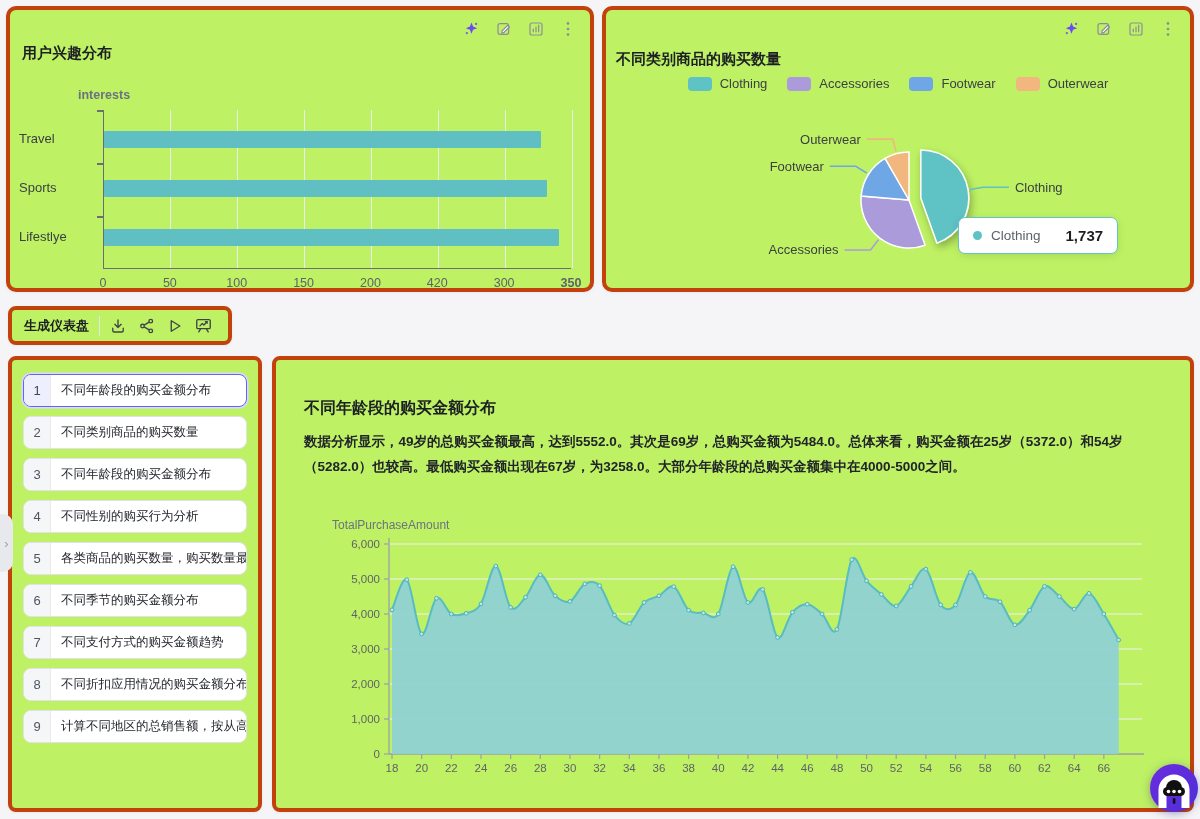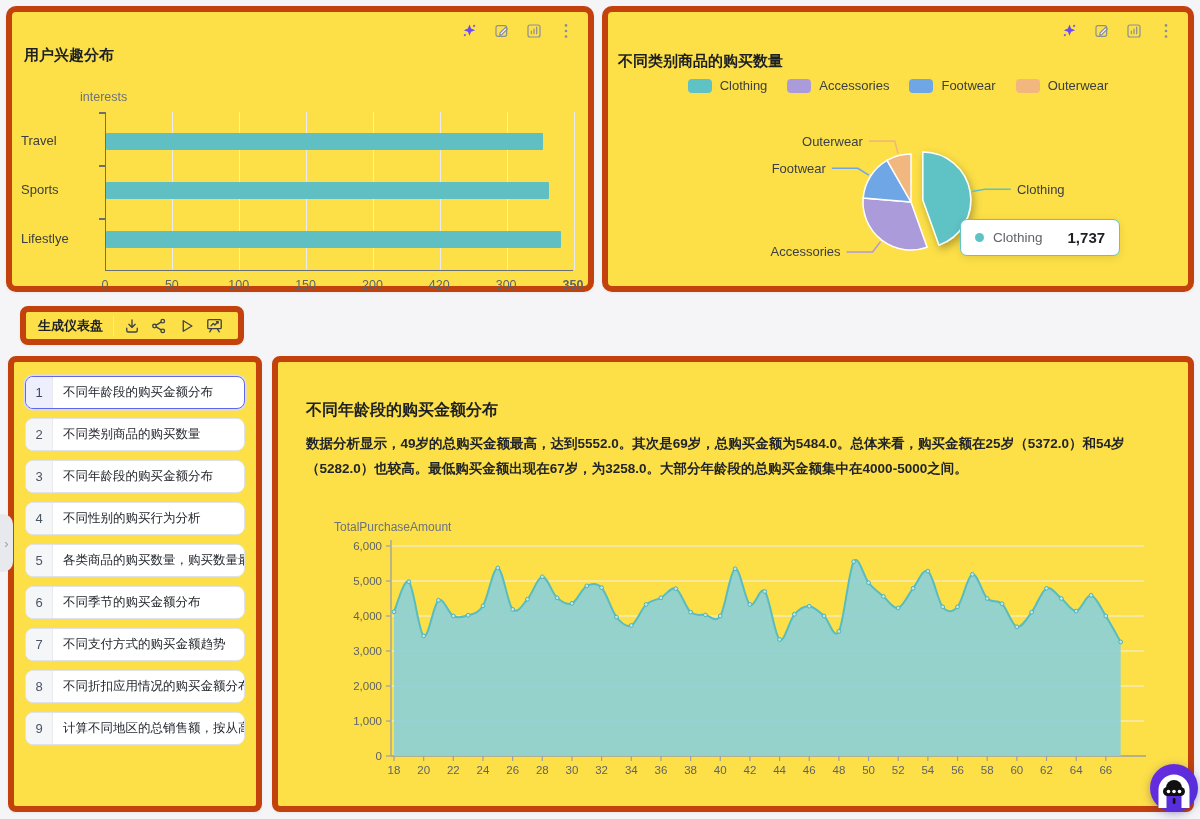--- a/index.html
+++ b/index.html
@@ -1,32 +1,32 @@
 <!DOCTYPE html>
 <html><head>
 <meta charset="utf-8">
 <style>
   * { margin:0; padding:0; box-sizing:border-box; }
   html,body { width:1200px; height:819px; }
   body { font-family:"Liberation Sans","DejaVu Sans",sans-serif; background:#f5f5f7; }
   #app { position:relative; width:1200px; height:819px; background:#f5f5f7; overflow:hidden; }
 
-  .card { position:absolute; background:#fde047; border:6px solid #c2410c; border-radius:10px;
+  .card { position:absolute; background:#bef264; border:4px solid #c2410c; border-radius:10px;
           box-shadow:0 1px 3px rgba(15,20,40,.05); }
 
   
   #card-interests { left:6px; top:6px; width:588px; height:286px; }
   #card-category  { left:602px; top:6px; width:592px; height:286px; }
 
   .card-icons { position:absolute; top:10px; right:14px; display:flex; gap:15px; align-items:center; }
   .icon-btn { width:17px; height:17px; display:flex; align-items:center; justify-content:center; cursor:pointer; }
   .card-title { position:absolute; left:12px; top:34px; font-size:15px; font-weight:700; color:#1c1f24; }
   #card-category .card-title { left:10px; top:40px; }
 
-  .axis-title { position:absolute; left:68px; top:78px; font-size:12.5px; color:#6b7280; }
+  .axis-title { position:absolute; left:68px; top:78px; font-size:12.5px; color:#6b7280;font-weight:bold; }
 
   
   #interests-chart { position:absolute; left:9px; top:100px; width:572px; height:185px; }
   #interests-plot { position:absolute; left:84px; top:0; width:468px; height:159px;
                     border-left:1.5px solid #6a6f75; border-bottom:1.5px solid #6a6f75; }
   .vgrid { position:absolute; top:0; width:1px; height:100%; background:#ececf0; }
   .hbar { position:absolute; height:17px; border-radius:1px; }
   .ytickmark { position:absolute; left:-7px; width:6px; height:1.5px; background:#6a6f75; }
   .cat-label { position:absolute; left:0; width:76px; text-align:left; font-size:13px; color:#3c4043; height:18px; line-height:18px; }
   .xtick-label { position:absolute; top:166px; width:44px; text-align:center; font-size:12.5px; color:#5f6368; }
@@ -37,21 +37,21 @@
   .legend-swatch { width:24px; height:14px; border-radius:4px; }
   #pie-svg { position:absolute; left:0; top:96px; }
   #pie-tooltip { position:absolute; left:352px; top:207px; height:37px; background:#fff;
                  border:1.5px solid #62c4c7; border-radius:7px; box-shadow:0 2px 8px rgba(0,0,0,.10);
                  display:flex; align-items:center; padding:0 14px; gap:9px; }
   #pie-tooltip .dot { width:9px; height:9px; border-radius:50%; }
   #pie-tooltip .t-label { font-size:13.5px; color:#5f6368; }
   #pie-tooltip .t-value { font-size:15px; font-weight:700; color:#1d1f23; margin-left:16px; }
 
   
-  #toolbar { left:20px; top:306px; width:224px; height:39px; border-radius:8px;
+  #toolbar { left:8px; top:306px; width:224px; height:39px; border-radius:8px;
              display:flex; align-items:center; padding:0 10px 0 12px; }
   #toolbar .gen-label { font-size:13px; font-weight:700; color:#1c1f24; white-space:nowrap; }
   #toolbar .divider { width:1px; height:20px; background:#e3e4e8; margin:0 4px 0 10px; }
   .tool-btn { flex:1; display:flex; align-items:center; justify-content:center; cursor:pointer; height:100%; }
 
   
   #list-card { left:8px; top:356px; width:254px; height:456px; border-radius:8px; padding:14px 11px; }
   .q-row { position:relative; display:flex; align-items:stretch; height:33px; margin-bottom:9px;
            border:1px solid #dfe2e8; border-radius:8px; background:#fff; overflow:hidden; cursor:pointer; }
   .q-row.selected { border-color:#6165f0; box-shadow:0 0 0 1.5px #d8daf9; }

